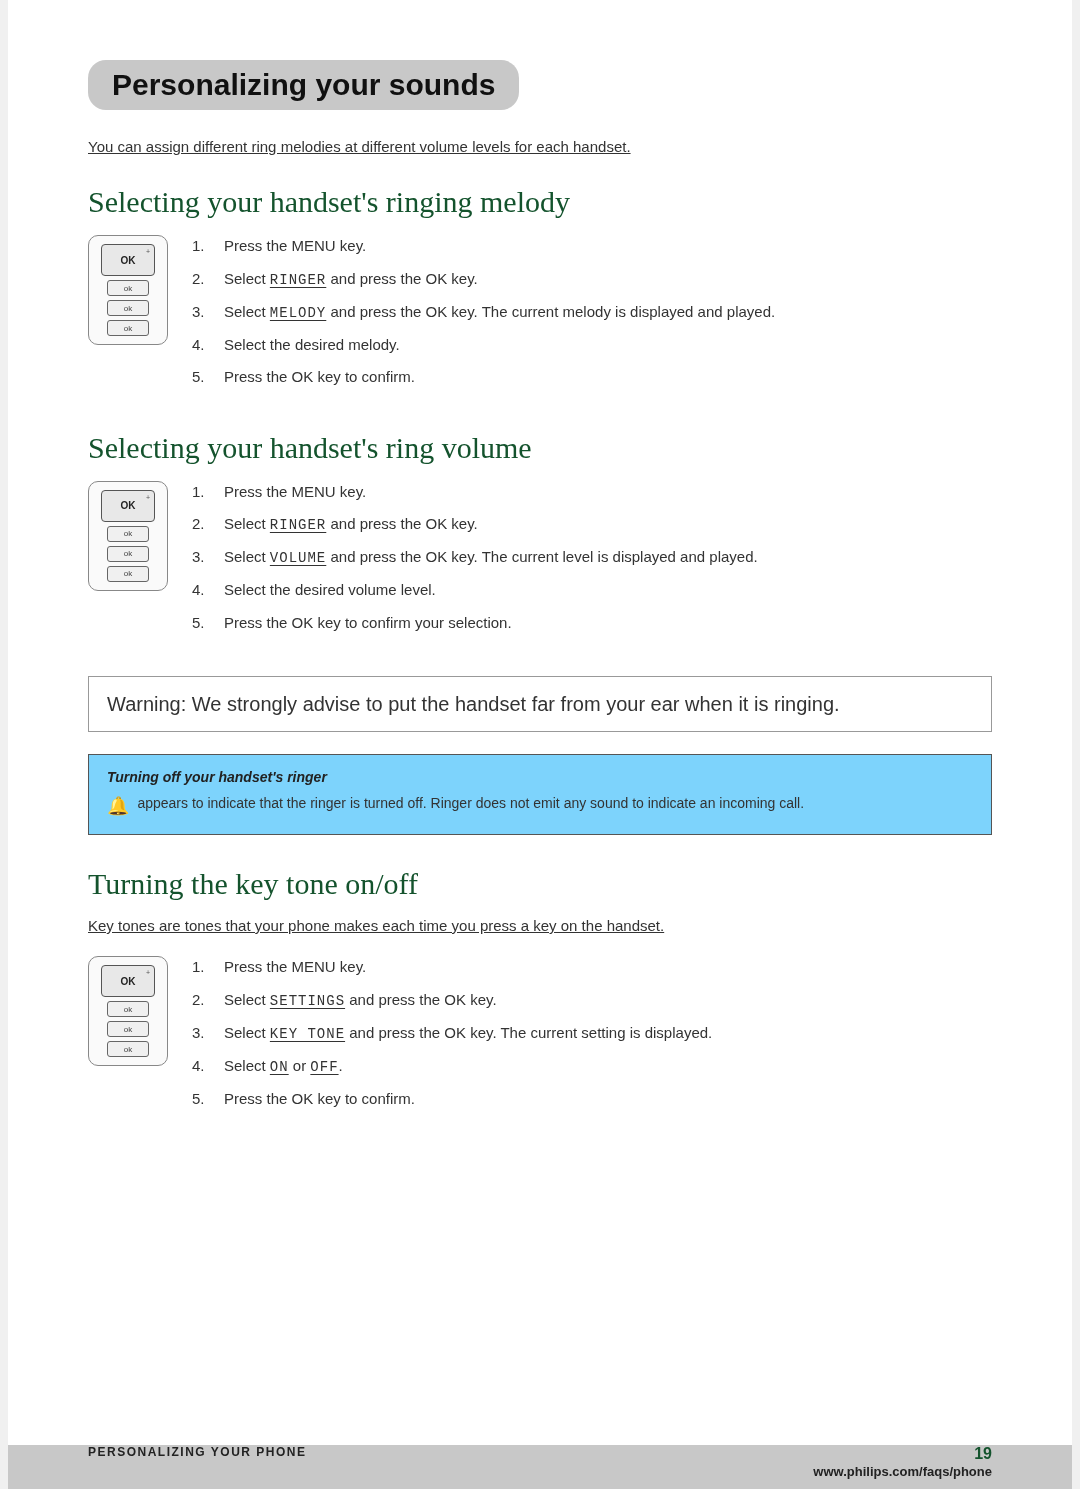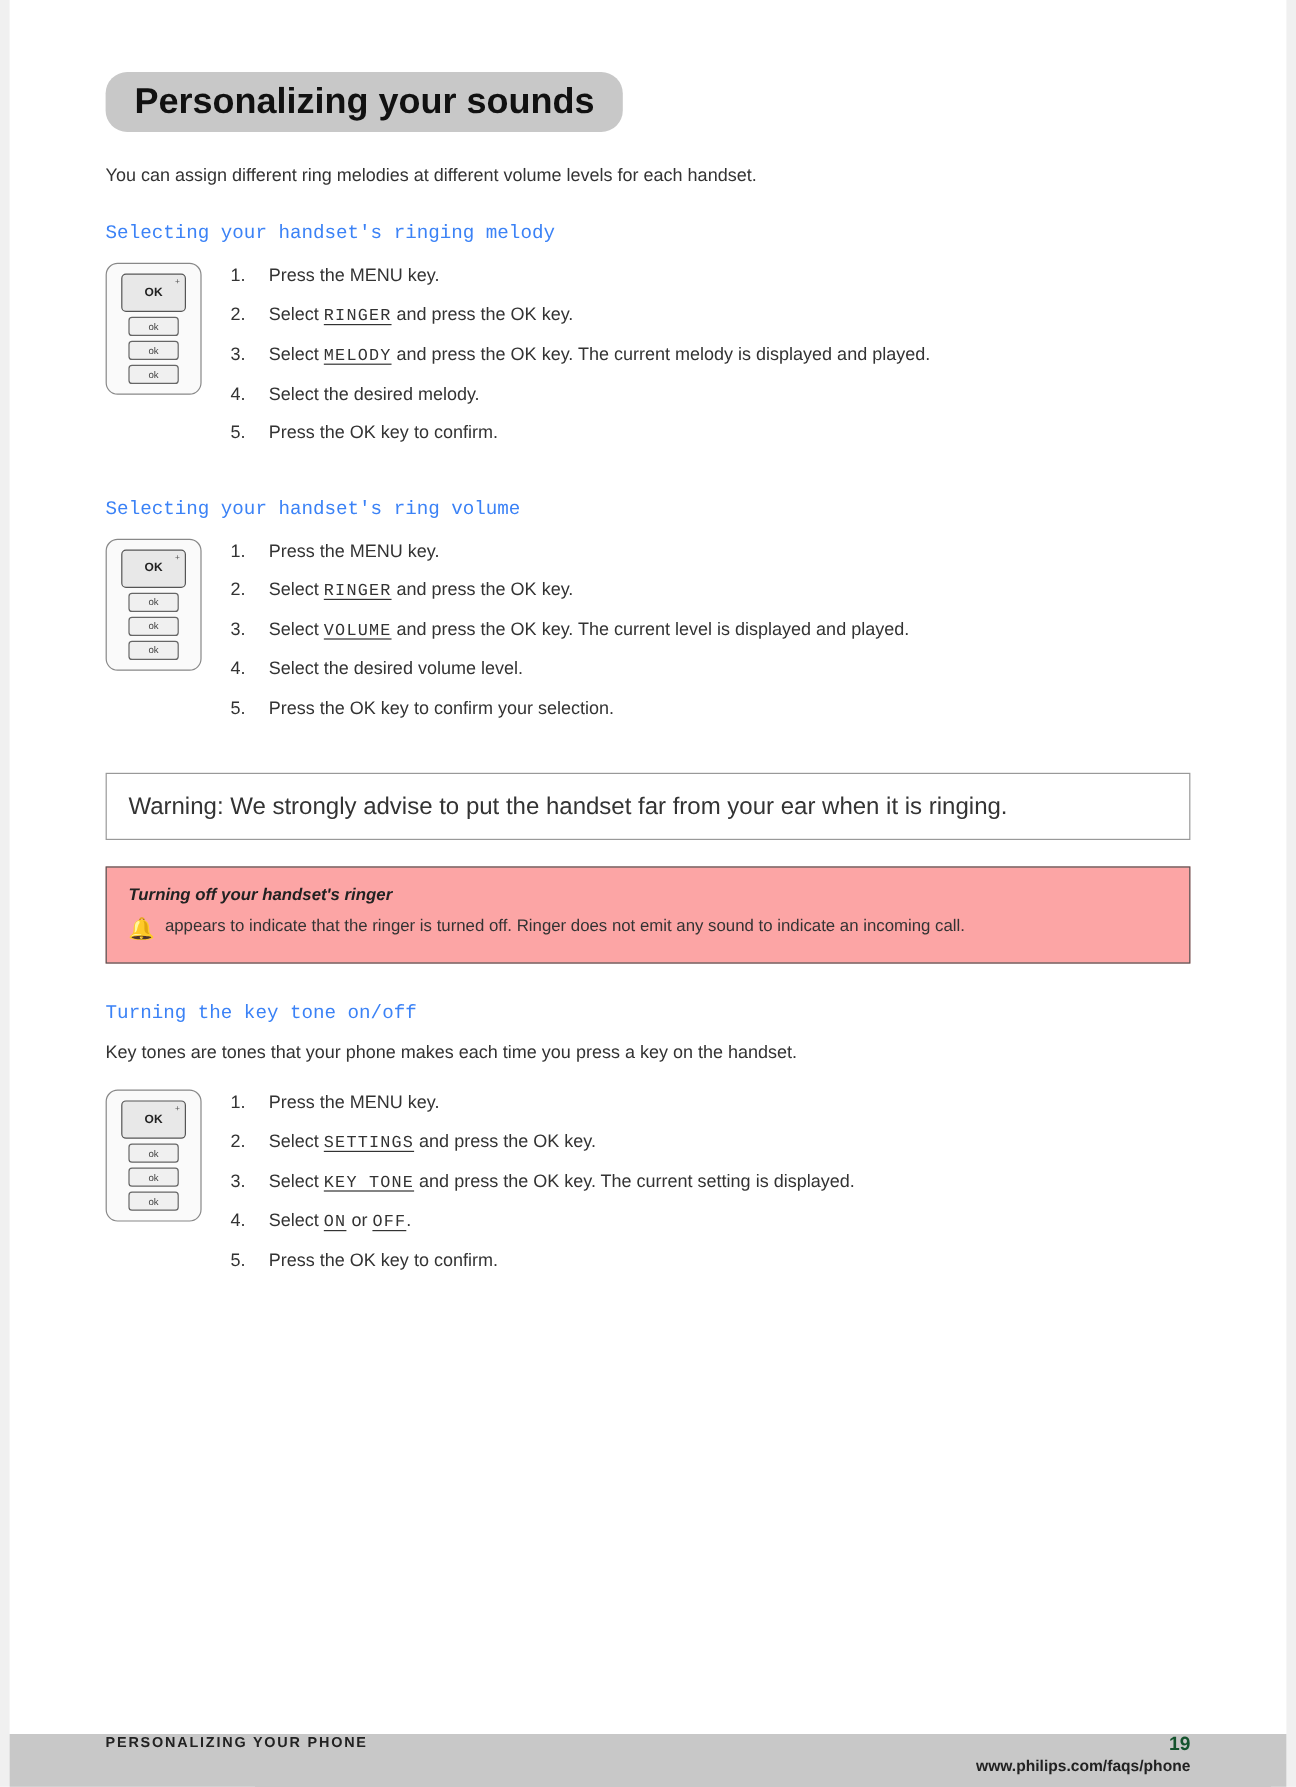--- a/index.html
+++ b/index.html
@@ -34,29 +34,30 @@
       font-size: 30px;
       font-weight: bold;
       color: #111;
       font-family: Arial, Helvetica, sans-serif;
     }
 
     .intro-text {
       font-size: 15px;
       color: #333;
       margin-bottom: 30px;
+      text-decoration: underline;
     }
 
     
     .section-heading {
-      font-size: 16px;
+      font-size: 30px;
       font-weight: normal;
-      color: #3b82f6;
+      color: #14532d;
       margin-bottom: 16px;
-      font-family: Liberation Mono, monospace;
+      font-family: Liberation Serif, serif;
     }
 
     
     .device-steps-row {
       display: flex;
       align-items: flex-start;
       margin-bottom: 32px;
       gap: 24px;
     }
 
@@ -152,21 +153,21 @@
       font-size: 20px;
       color: #333;
       line-height: 1.5;
     }
 
     
     .note-box {
       border: 1.5px solid #555;
       padding: 14px 18px;
       margin-bottom: 32px;
-      background: #fca5a5;
+      background: #7dd3fc;
     }
 
     .note-box-title {
       font-weight: bold;
       font-style: italic;
       font-size: 14px;
       margin-bottom: 8px;
       color: #222;
     }
 

